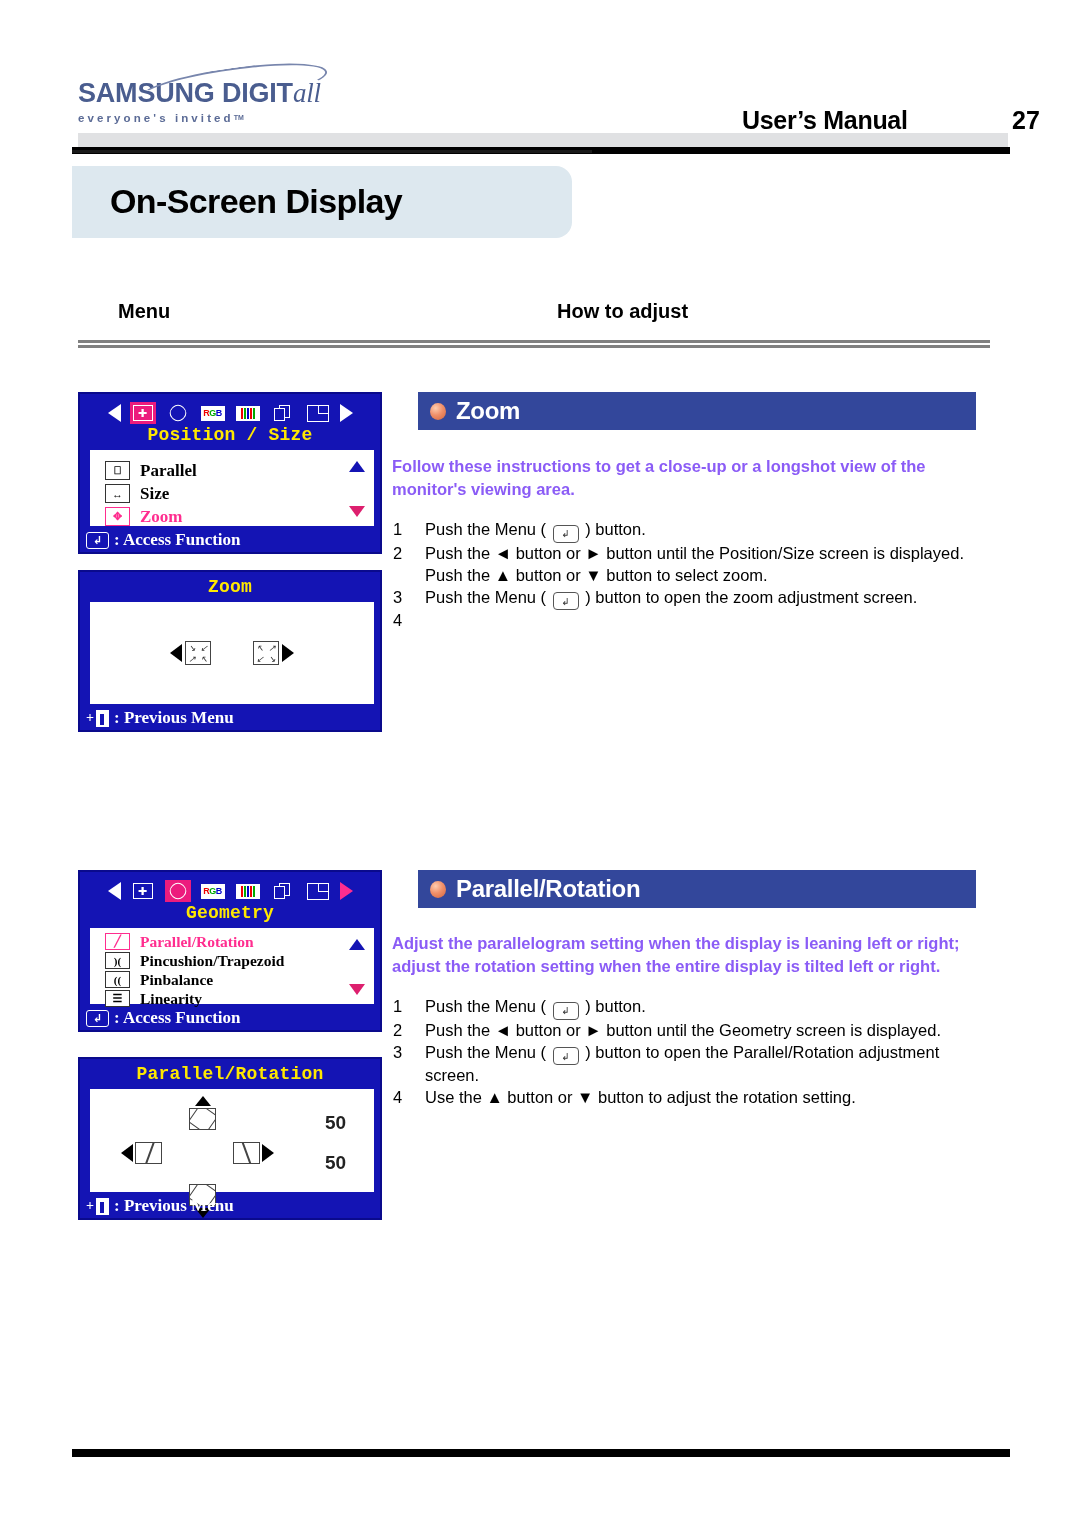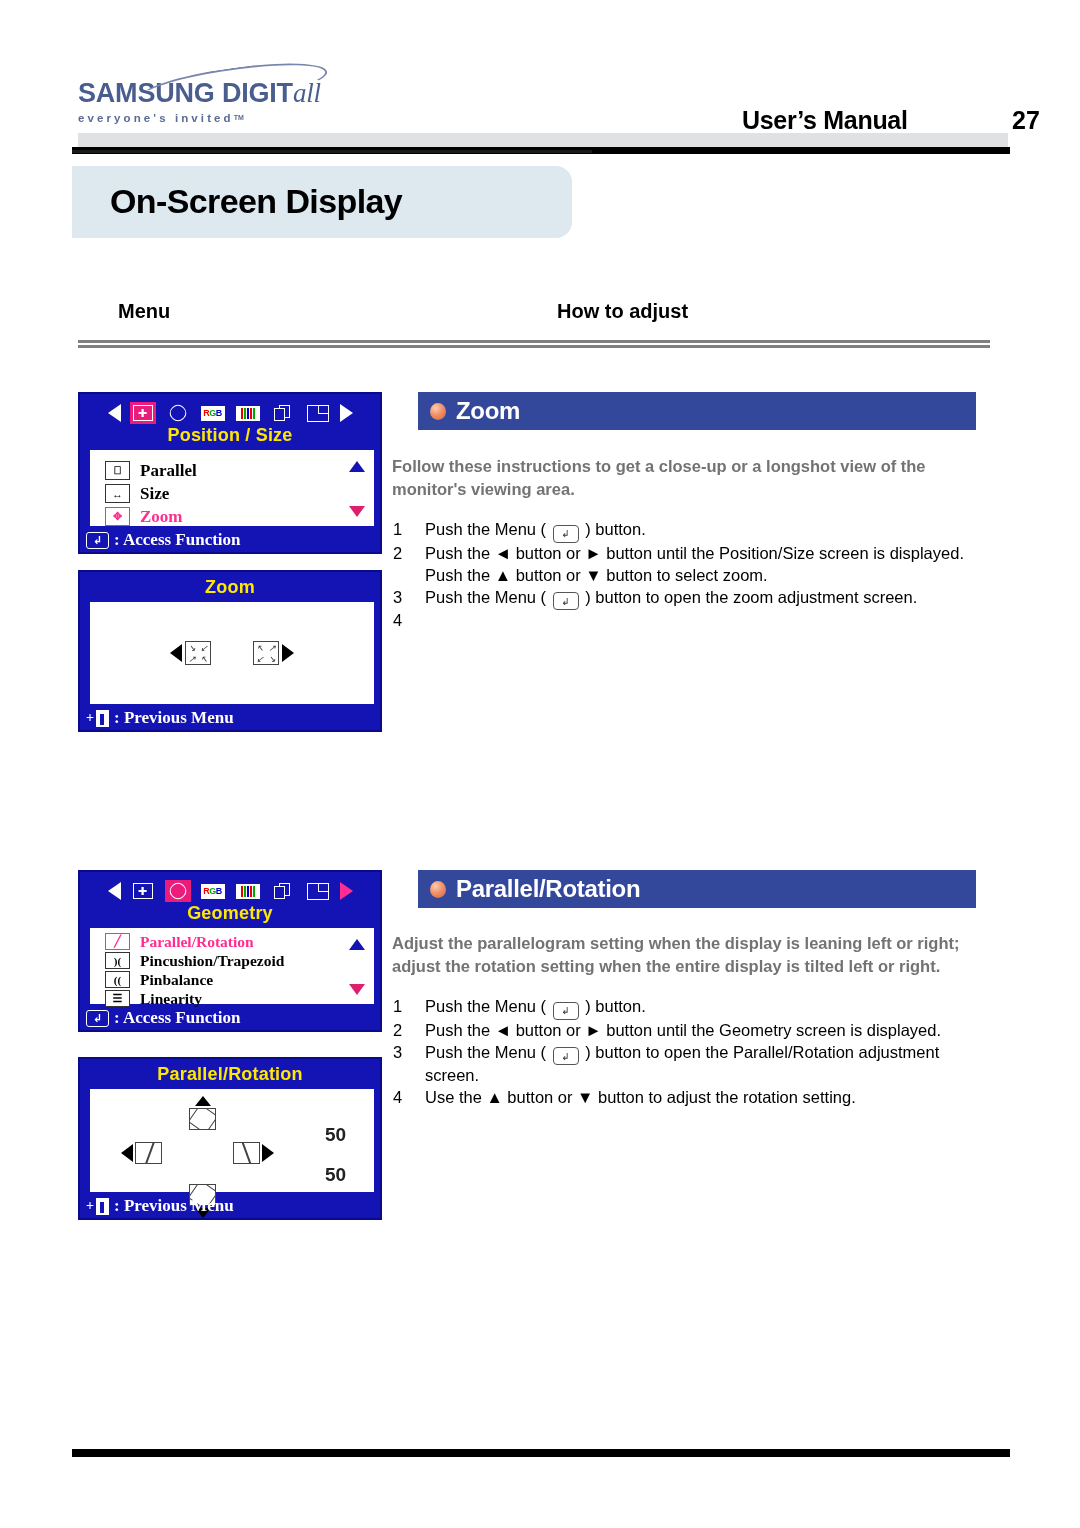--- a/index.html
+++ b/index.html
@@ -220,21 +220,21 @@
     position: relative;
     display: flex; align-items: center; justify-content: center;
     font-size: 11px; line-height: 1;
   }
 
   .osd-heading {
     position: absolute;
     left: 0; top: 31px;
     width: 100%;
     text-align: center;
-    font-family: Liberation Sans, sans-serif;
+    font-family: Liberation Mono, monospace;
     font-weight: bold;
     font-size: 18px;
     color: #ffe800;
     letter-spacing: 0.2px;
   }
   .osd-panel {
     position: absolute;
     background: #fff;
     border: 1px solid #fff;
     box-sizing: border-box;
@@ -326,21 +326,21 @@
     border-radius: 50%;
     background: radial-gradient(circle at 35% 30%, #ffcdb0 0%, #f0906a 45%, #d4643c 100%);
     flex: none;
   }
   .sec-bar-title {
     color: #fff; font-size: 24px; font-weight: bold;
     letter-spacing: -0.3px;
   }
   .sec-intro {
     position: absolute;
-    font-size: 16.5px; font-weight: bold; color: #737373;
+    font-size: 16.5px; font-weight: bold; color: #8b5cf6;
     line-height: 1.42;
   }
   .steps {
     position: absolute;
     font-size: 16.5px; color: #000;
     line-height: 1.33;
   }
   .step {
     display: flex;
     align-items: flex-start;
@@ -419,21 +419,20 @@
     transform: translate(-50%,-50%) rotate(35deg);
   }
   .up-tri { width:0;height:0;border-left:8px solid transparent;border-right:8px solid transparent;border-bottom:10px solid #000; }
   .dn-tri { width:0;height:0;border-left:8px solid transparent;border-right:8px solid transparent;border-top:10px solid #000; }
   .pr-val {
     position: absolute;
     font-family: "Liberation Sans", sans-serif;
     font-weight: bold;
     font-size: 19px;
     color: #222;
-    margin-top: 12px;
   }
 </style>
 </head>
 <body>
 
 <div class="header">
   <div class="logo-wrap">
     <div class="logo-main">
       <span>SAMSUNG DIGIT</span><span class="digit-all">all</span>
       <span class="logo-swoosh"></span>

